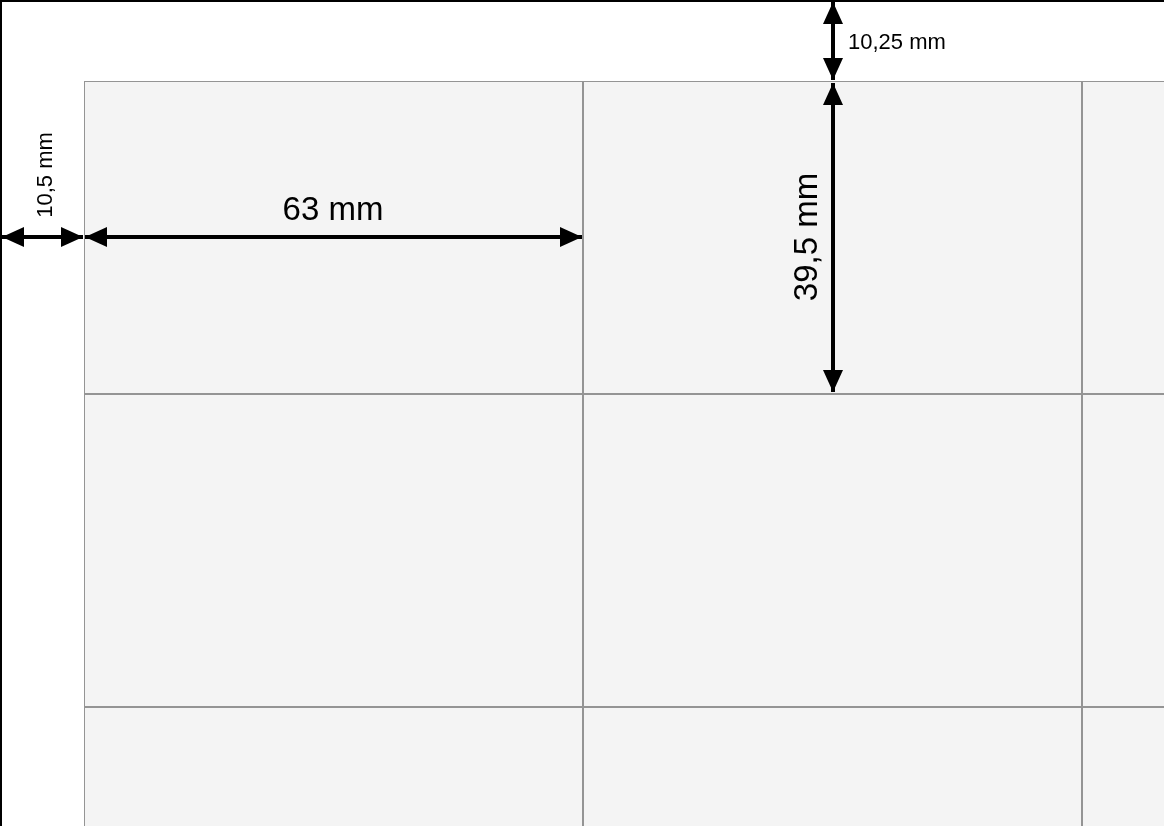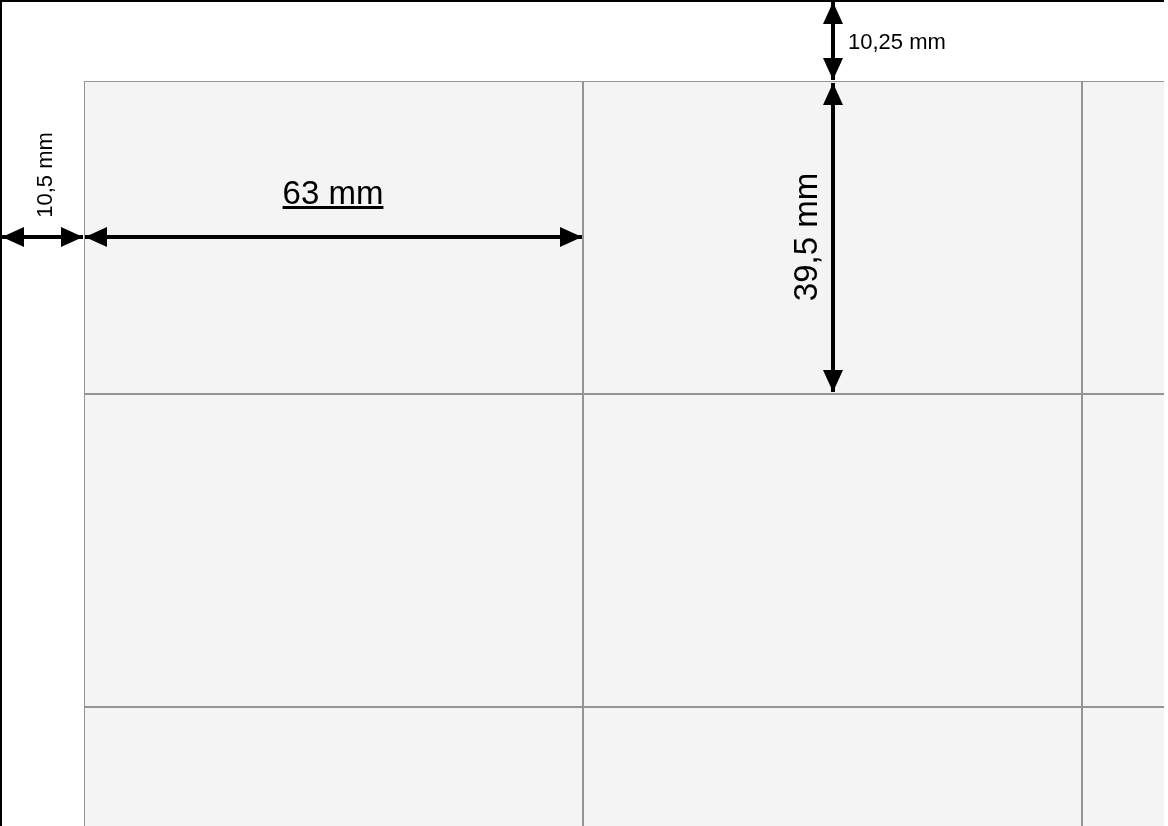--- a/index.html
+++ b/index.html
@@ -107,21 +107,21 @@
     <div class="head head-left"></div>
     <div class="head head-right"></div>
   </div>
   <div class="dim-label small rot" style="left:45px; top:175px;">10,5 mm</div>
 
   <div class="dim-arrow h" style="left:85px; top:227px; width:497px; height:20px;">
     <div class="shaft"></div>
     <div class="head head-left"></div>
     <div class="head head-right"></div>
   </div>
-  <div class="dim-label big center-h" style="left:333px; top:176px;text-decoration:underline;">63 mm</div>
+  <div class="dim-label big center-h" style="left:333px; top:192px;">63 mm</div>
 
   <div class="dim-arrow v" style="left:823px; top:83px; width:20px; height:309px;">
     <div class="shaft"></div>
     <div class="head head-up"></div>
     <div class="head head-down"></div>
   </div>
   <div class="dim-label big rot" style="left:805px; top:237px;">39,5 mm</div>
 
 </div>
 

